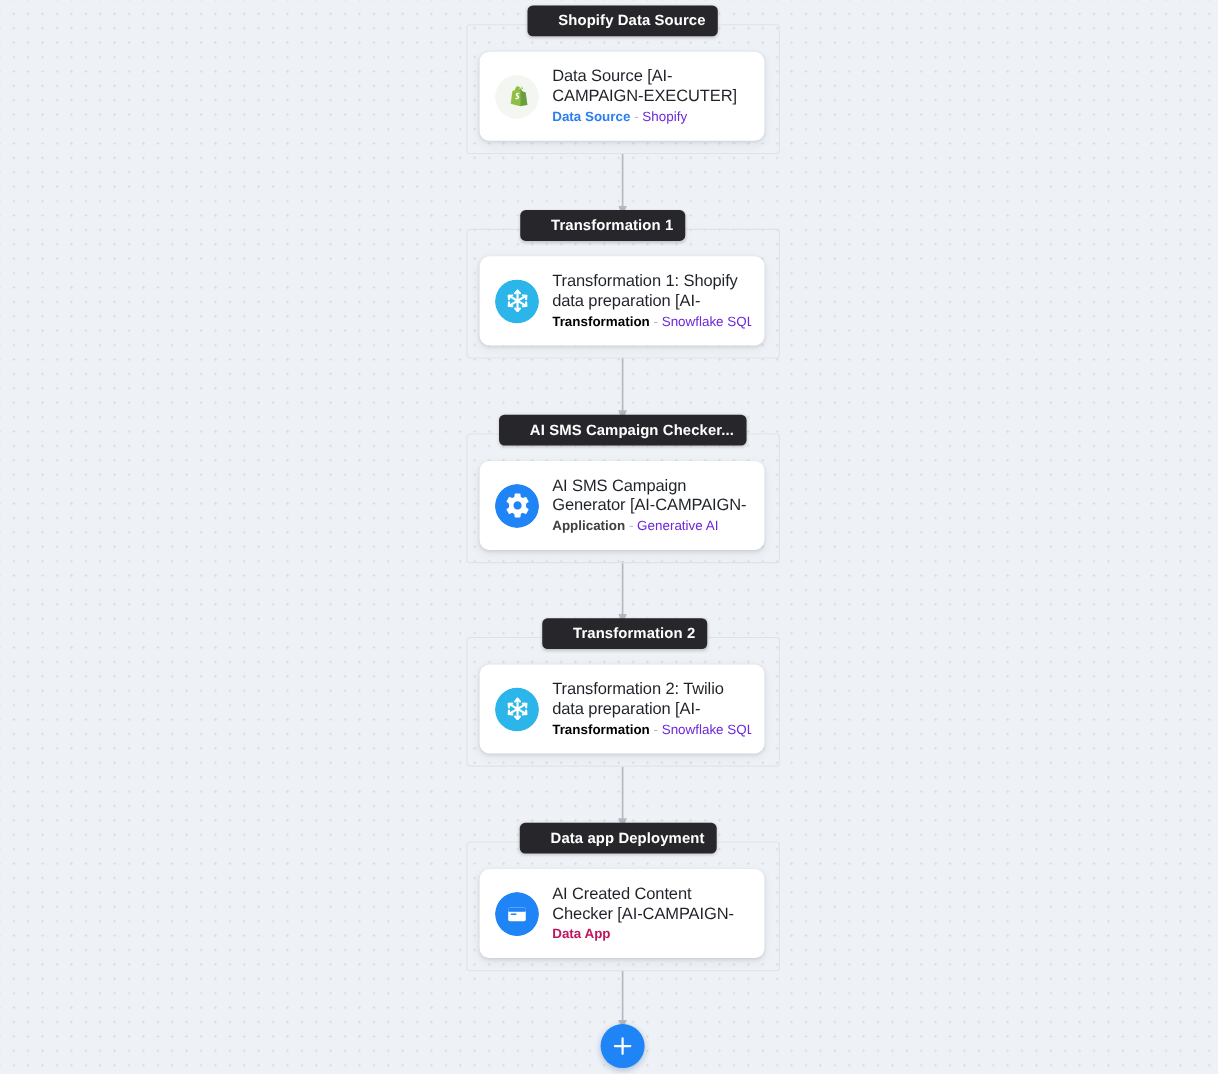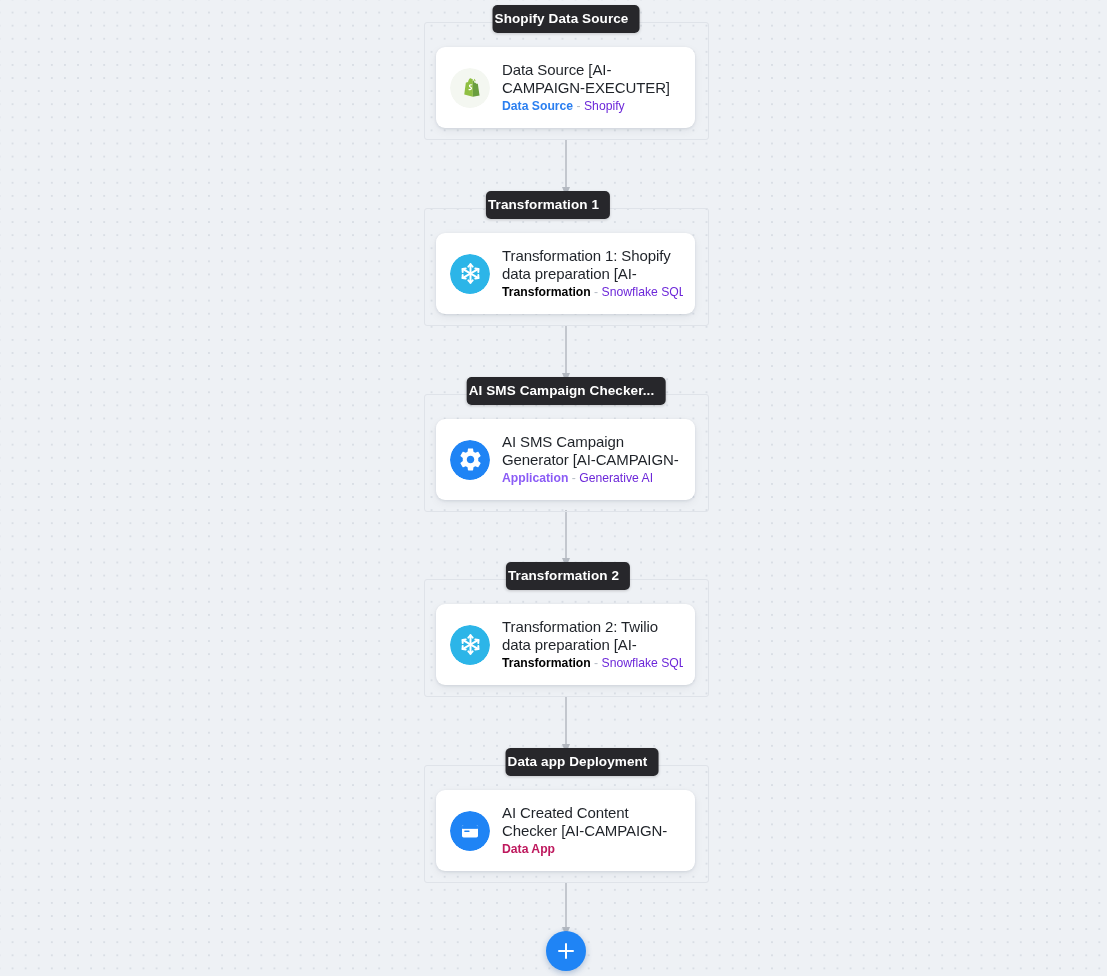--- a/index.html
+++ b/index.html
@@ -49,21 +49,21 @@
 
   
   .group-badge {
     position: absolute;
     transform: translateX(-50%);
     background: #27272b;
     color: #ffffff;
     font-size: 13.5px;
     font-weight: bold;
     letter-spacing: 0.1px;
-    padding: 6px 11px 7px 2px;
+    padding: 6px 11px 7px 28px;
     border-radius: 5px;
     white-space: nowrap;
     z-index: 5;
     box-shadow: 0 1px 3px rgba(0,0,0,0.18);
   }
 
   
   .node {
     position: absolute;
     width: 259px;
@@ -107,21 +107,21 @@
     margin-top: 3px;
     font-size: 12.2px;
     line-height: 15px;
     white-space: nowrap;
     overflow: hidden;
   }
 
   .node-kind { font-weight: bold; margin-top: 23px; }
   .kind-datasource    { color: #2b7ff0; }
   .kind-transformation{ color: #000000; }
-  .kind-application   { color: #8b5cf6; }
+  .kind-application   { color: #404040; }
   .kind-plain         { color: #be185d; text-align: right; }
 
   .node-dash { color: #b5bcc5; }
   .node-engine { color: #6d28d9; }
 
   
   .add-button {
     position: absolute;
     width: 40px;
     height: 40px;
@@ -273,21 +273,21 @@
       <div class="node-title">Transformation 2: Twilio data preparation [AI-CAMPAIGN-EXE…</div>
       <div class="node-sub">
         <span class="node-kind kind-transformation">Transformation</span>
         <span class="node-dash">-</span>
         <span class="node-engine">Snowflake SQL</span>
       </div>
     </div>
   </div>
 
   <div class="group" style="left:424px; top:765px; width:285px; height:118px;"></div>
-  <div class="group-badge" style="left:582px; top:748px;">Data app Deployment</div>
+  <div class="group-badge" style="left:562px; top:748px;">Data app Deployment</div>
   <div class="node" style="left:436px; top:790px;">
     <div class="node-icon">
       <div class="circle-icon bg-blue">
         <svg width="24" height="24" viewBox="0 0 24 24">
           <rect x="4" y="6" width="16" height="12.4" rx="1.6" fill="#ffffff"></rect>
           <rect x="4" y="6" width="16" height="3.6" rx="1.6" fill="#1f84f5"></rect>
           <rect x="4" y="8.2" width="16" height="1.5" fill="#1f84f5"></rect>
           <rect x="6.2" y="11.4" width="5.4" height="1.5" rx="0.7" fill="#1f84f5"></rect>
         </svg>
       </div>

